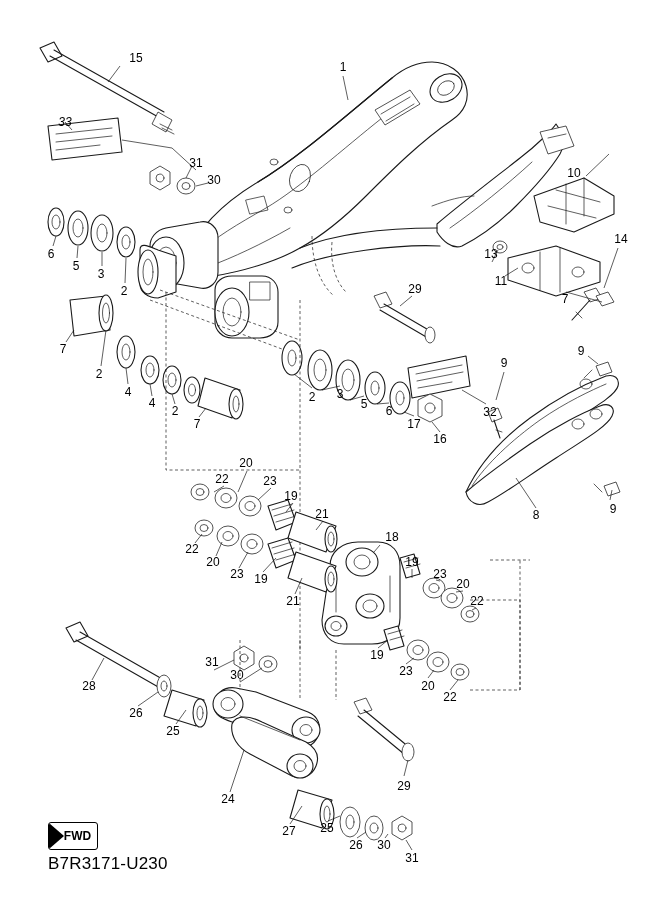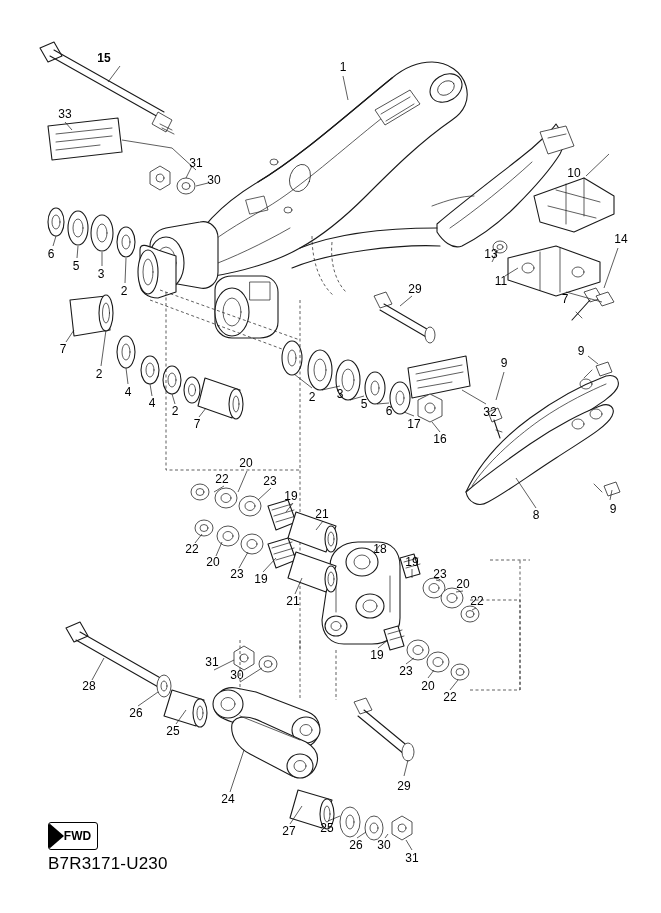--- a/index.html
+++ b/index.html
@@ -452,22 +452,22 @@
   </svg>
 
   <div class="fwd-badge">
     <span class="arrow"></span>
     <span class="fwd-text">FWD</span>
   </div>
 
   <div class="partcode" style="left:48px; top:854px;">B7R3171-U230</div>
 
   <div class="callout" style="left:343px; top:67px;">1</div>
-  <div class="callout" style="left:104px; top:58px;font-weight:bold;">15</div>
-  <div class="callout" style="left:65px;  top:114px;">33</div>
+  <div class="callout" style="left:136px; top:58px;">15</div>
+  <div class="callout" style="left:65px;  top:122px;font-style:italic;">33</div>
   <div class="callout" style="left:196px; top:163px;">31</div>
   <div class="callout" style="left:214px; top:180px;">30</div>
   <div class="callout" style="left:574px; top:145px;margin-top:28px;">10</div>
   <div class="callout" style="left:621px; top:239px;">14</div>
   <div class="callout" style="left:491px; top:254px;">13</div>
   <div class="callout" style="left:501px; top:281px;">11</div>
   <div class="callout" style="left:565px; top:299px;">7</div>
   <div class="callout" style="left:51px;  top:254px;">6</div>
   <div class="callout" style="left:76px;  top:266px;">5</div>
   <div class="callout" style="left:101px; top:274px;">3</div>
@@ -493,21 +493,21 @@
   <div class="callout" style="left:222px; top:479px;">22</div>
   <div class="callout" style="left:246px; top:463px;">20</div>
   <div class="callout" style="left:270px; top:481px;">23</div>
   <div class="callout" style="left:291px; top:496px;">19</div>
   <div class="callout" style="left:322px; top:514px;">21</div>
   <div class="callout" style="left:192px; top:549px;">22</div>
   <div class="callout" style="left:213px; top:562px;">20</div>
   <div class="callout" style="left:237px; top:574px;">23</div>
   <div class="callout" style="left:261px; top:579px;">19</div>
   <div class="callout" style="left:293px; top:601px;">21</div>
-  <div class="callout" style="left:380px; top:537px;margin-top:12px;">18</div>
+  <div class="callout" style="left:392px; top:537px;">18</div>
   <div class="callout" style="left:412px; top:562px;">19</div>
   <div class="callout" style="left:440px; top:574px;">23</div>
   <div class="callout" style="left:463px; top:584px;">20</div>
   <div class="callout" style="left:477px; top:601px;">22</div>
   <div class="callout" style="left:377px; top:655px;">19</div>
   <div class="callout" style="left:406px; top:671px;">23</div>
   <div class="callout" style="left:428px; top:686px;">20</div>
   <div class="callout" style="left:450px; top:697px;">22</div>
   <div class="callout" style="left:212px; top:662px;">31</div>
   <div class="callout" style="left:237px; top:675px;">30</div>

